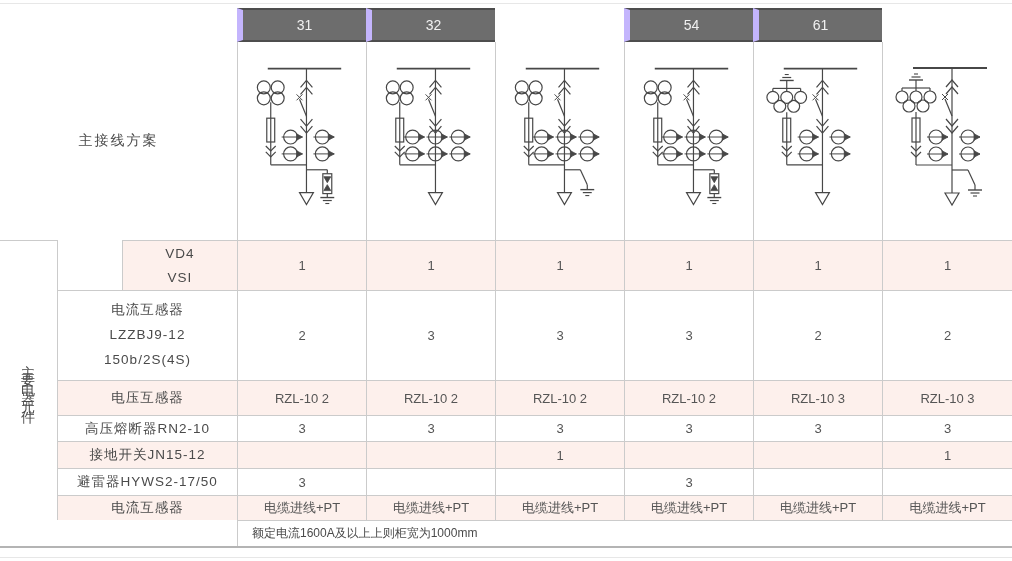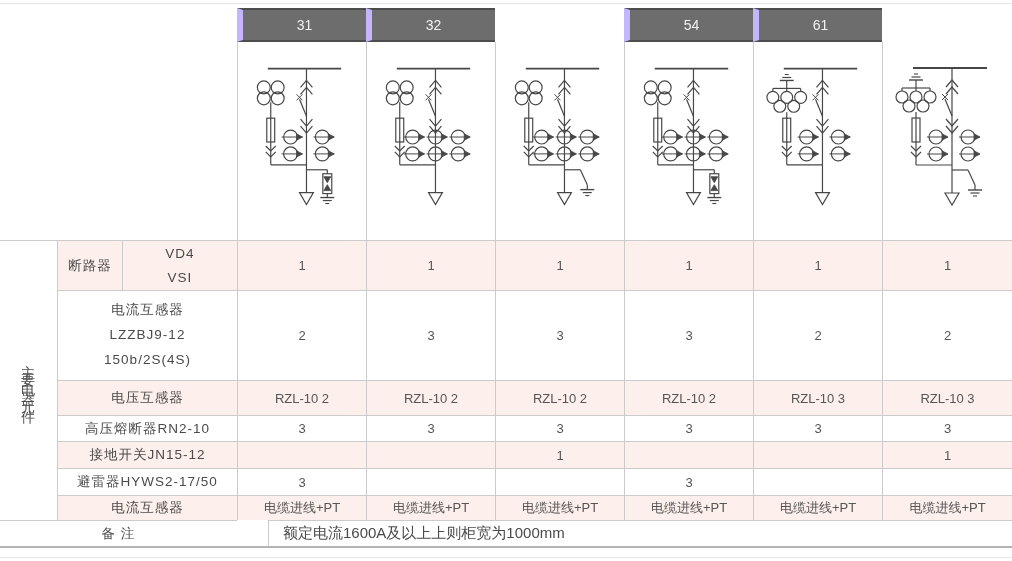--- a/index.html
+++ b/index.html
@@ -25,37 +25,38 @@
   .lab{font-size:13.5px;letter-spacing:1px;}
   .val{font-size:13px;color:#555;}
   .vert{
     grid-area:3/1/10/2;border-right:1px solid #cbcbcb;border-top:1px solid #cbcbcb;
     writing-mode:vertical-lr;text-orientation:upright;letter-spacing:9px;
     font-size:14px;justify-content:center;
   }
   .two-line,.three-line{flex-direction:column;line-height:1.75;}
   .three-line{line-height:1.85;}
   .diag-label{font-size:14px;letter-spacing:2px;}
-  .remark-val{justify-content:flex-start;padding-left:14px;font-size:15px;margin-left:31px;}
+  .remark-val{justify-content:flex-start;padding-left:14px;font-size:12px;}
   svg{display:block;}
 </style>
 </head>
 <body>
 
 <div class="page">
   <div class="rule" style="top:3px"></div>
   <div class="rule" style="top:557px"></div>
 
   <div class="tbl">
 
     <div class="cell hd num" style="grid-area:1/4/2/5">31</div>
     <div class="cell hd num" style="grid-area:1/5/2/6">32</div>
     <div class="cell hd num" style="grid-area:1/7/2/8">54</div>
     <div class="cell hd num" style="grid-area:1/8/2/9">61</div>
 
+    <div class="cell diag-label" style="grid-area:2/1/3/4">主接线方案</div>
     <div class="cell bl diag" style="grid-area:2/4/3/5">
         <svg width="129" height="198" viewBox="0 0 129 198" xmlns="http://www.w3.org/2000/svg">
           <line x1="30" y1="26" x2="104" y2="26" stroke="#474747" stroke-width="1.8"></line>
           <line x1="69" y1="26" x2="69" y2="151" stroke="#474747" stroke-width="1.2"></line>
           <path d="M63,45 L69,38 L75,45" stroke="#474747" stroke-width="1.2" fill="none"></path>
           <path d="M63,52 L69,45 L75,52" stroke="#474747" stroke-width="1.2" fill="none"></path>
           <line x1="59" y1="52" x2="65" y2="58" stroke="#474747" stroke-width="1"></line>
           <line x1="65" y1="52" x2="59" y2="58" stroke="#474747" stroke-width="1"></line>
           <line x1="62" y1="57" x2="69" y2="74" stroke="#474747" stroke-width="1.2"></line>
           <path d="M63,77 L69,84 L75,77" stroke="#474747" stroke-width="1.2" fill="none"></path>
@@ -321,21 +322,20 @@
           <line x1="85" y1="128" x2="92" y2="143" stroke="#474747" stroke-width="1.2"></line>
           <line x1="92" y1="143" x2="92" y2="148" stroke="#474747" stroke-width="1.2"></line>
           <line x1="85" y1="148" x2="99" y2="148" stroke="#474747" stroke-width="1.4"></line>
           <line x1="87.5" y1="151" x2="96.5" y2="151" stroke="#474747" stroke-width="1.2"></line>
           <line x1="90" y1="154" x2="94" y2="154" stroke="#474747" stroke-width="1.1"></line>
         </svg>
       </div>
 
     <div class="cell vert">主要电器元件</div>
 
-    <div class="cell pk bt lab" style="grid-area:3/2/4/3">断路器</div>
     <div class="cell pk bt bl lab two-line" style="grid-area:3/3/4/4">
       <span>VD4</span>
       <span>VSI</span>
     </div>
     <div class="cell pk bt bl val" style="grid-area:3/4/4/5">1</div>
     <div class="cell pk bt bl val" style="grid-area:3/5/4/6">1</div>
     <div class="cell pk bt bl val" style="grid-area:3/6/4/7">1</div>
     <div class="cell pk bt bl val" style="grid-area:3/7/4/8">1</div>
     <div class="cell pk bt bl val" style="grid-area:3/8/4/9">1</div>
     <div class="cell pk bt bl val" style="grid-area:3/9/4/10">1</div>
@@ -385,16 +385,15 @@
     <div class="cell bt bl val" style="grid-area:8/9/9/10"></div>
 
     <div class="cell pk bt lab" style="grid-area:9/2/10/4">电流互感器</div>
     <div class="cell pk bt bl val" style="grid-area:9/4/10/5">电缆进线+PT</div>
     <div class="cell pk bt bl val" style="grid-area:9/5/10/6">电缆进线+PT</div>
     <div class="cell pk bt bl val" style="grid-area:9/6/10/7">电缆进线+PT</div>
     <div class="cell pk bt bl val" style="grid-area:9/7/10/8">电缆进线+PT</div>
     <div class="cell pk bt bl val" style="grid-area:9/8/10/9">电缆进线+PT</div>
     <div class="cell pk bt bl val" style="grid-area:9/9/10/10">电缆进线+PT</div>
 
-    <div class="cell bt lab" style="grid-area:10/1/11/4">备 注</div>
     <div class="cell bt bl remark-val" style="grid-area:10/4/11/10">额定电流1600A及以上上则柜宽为1000mm</div>
   </div>
 </div>
 
 </body></html>

